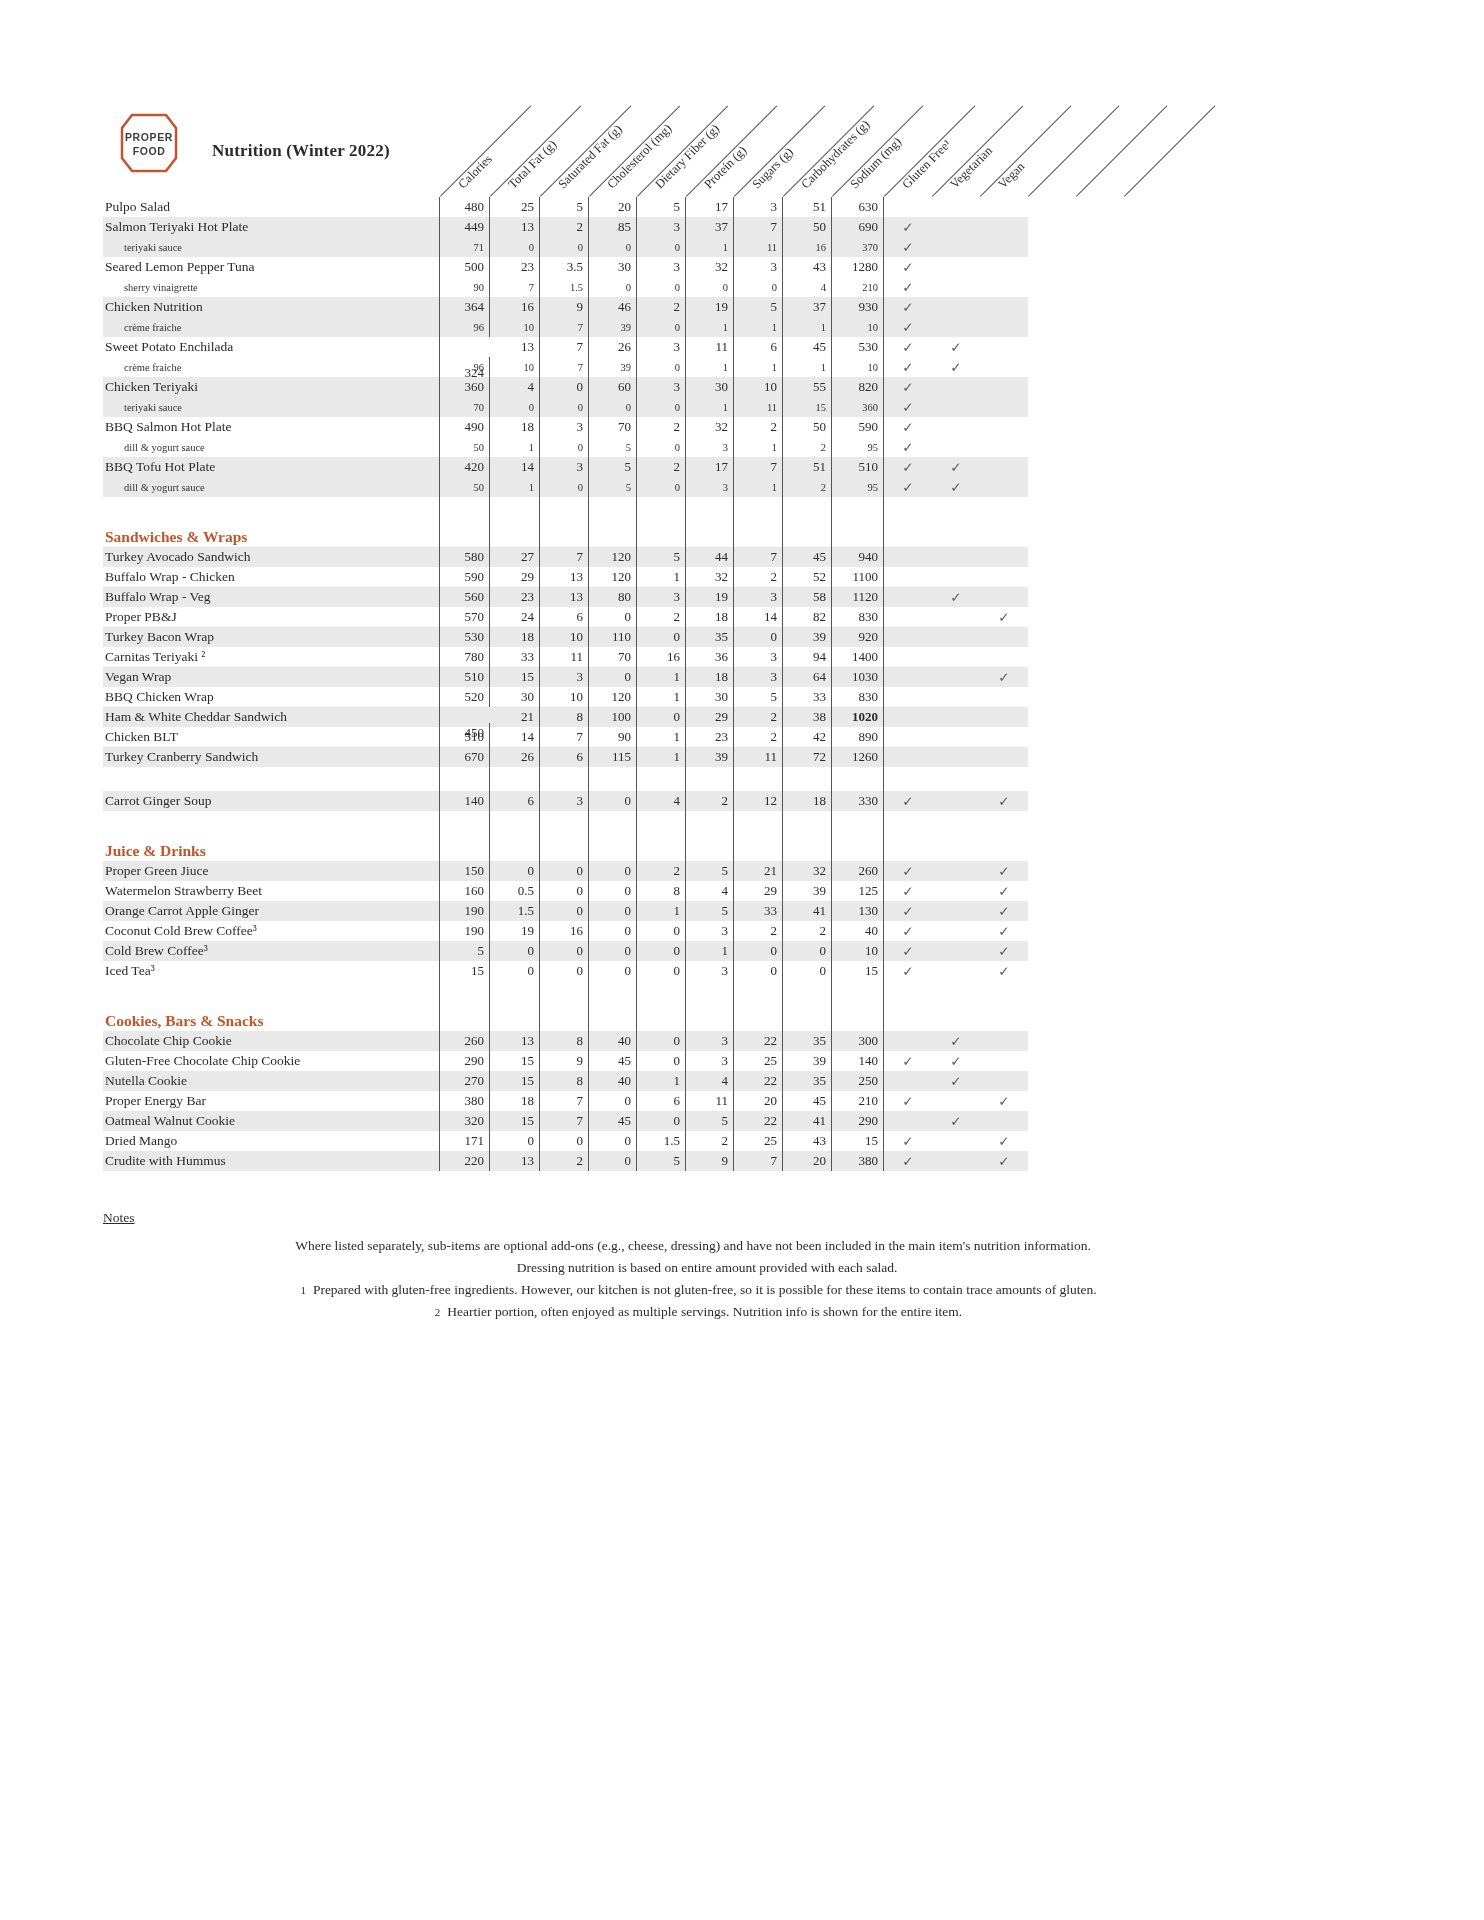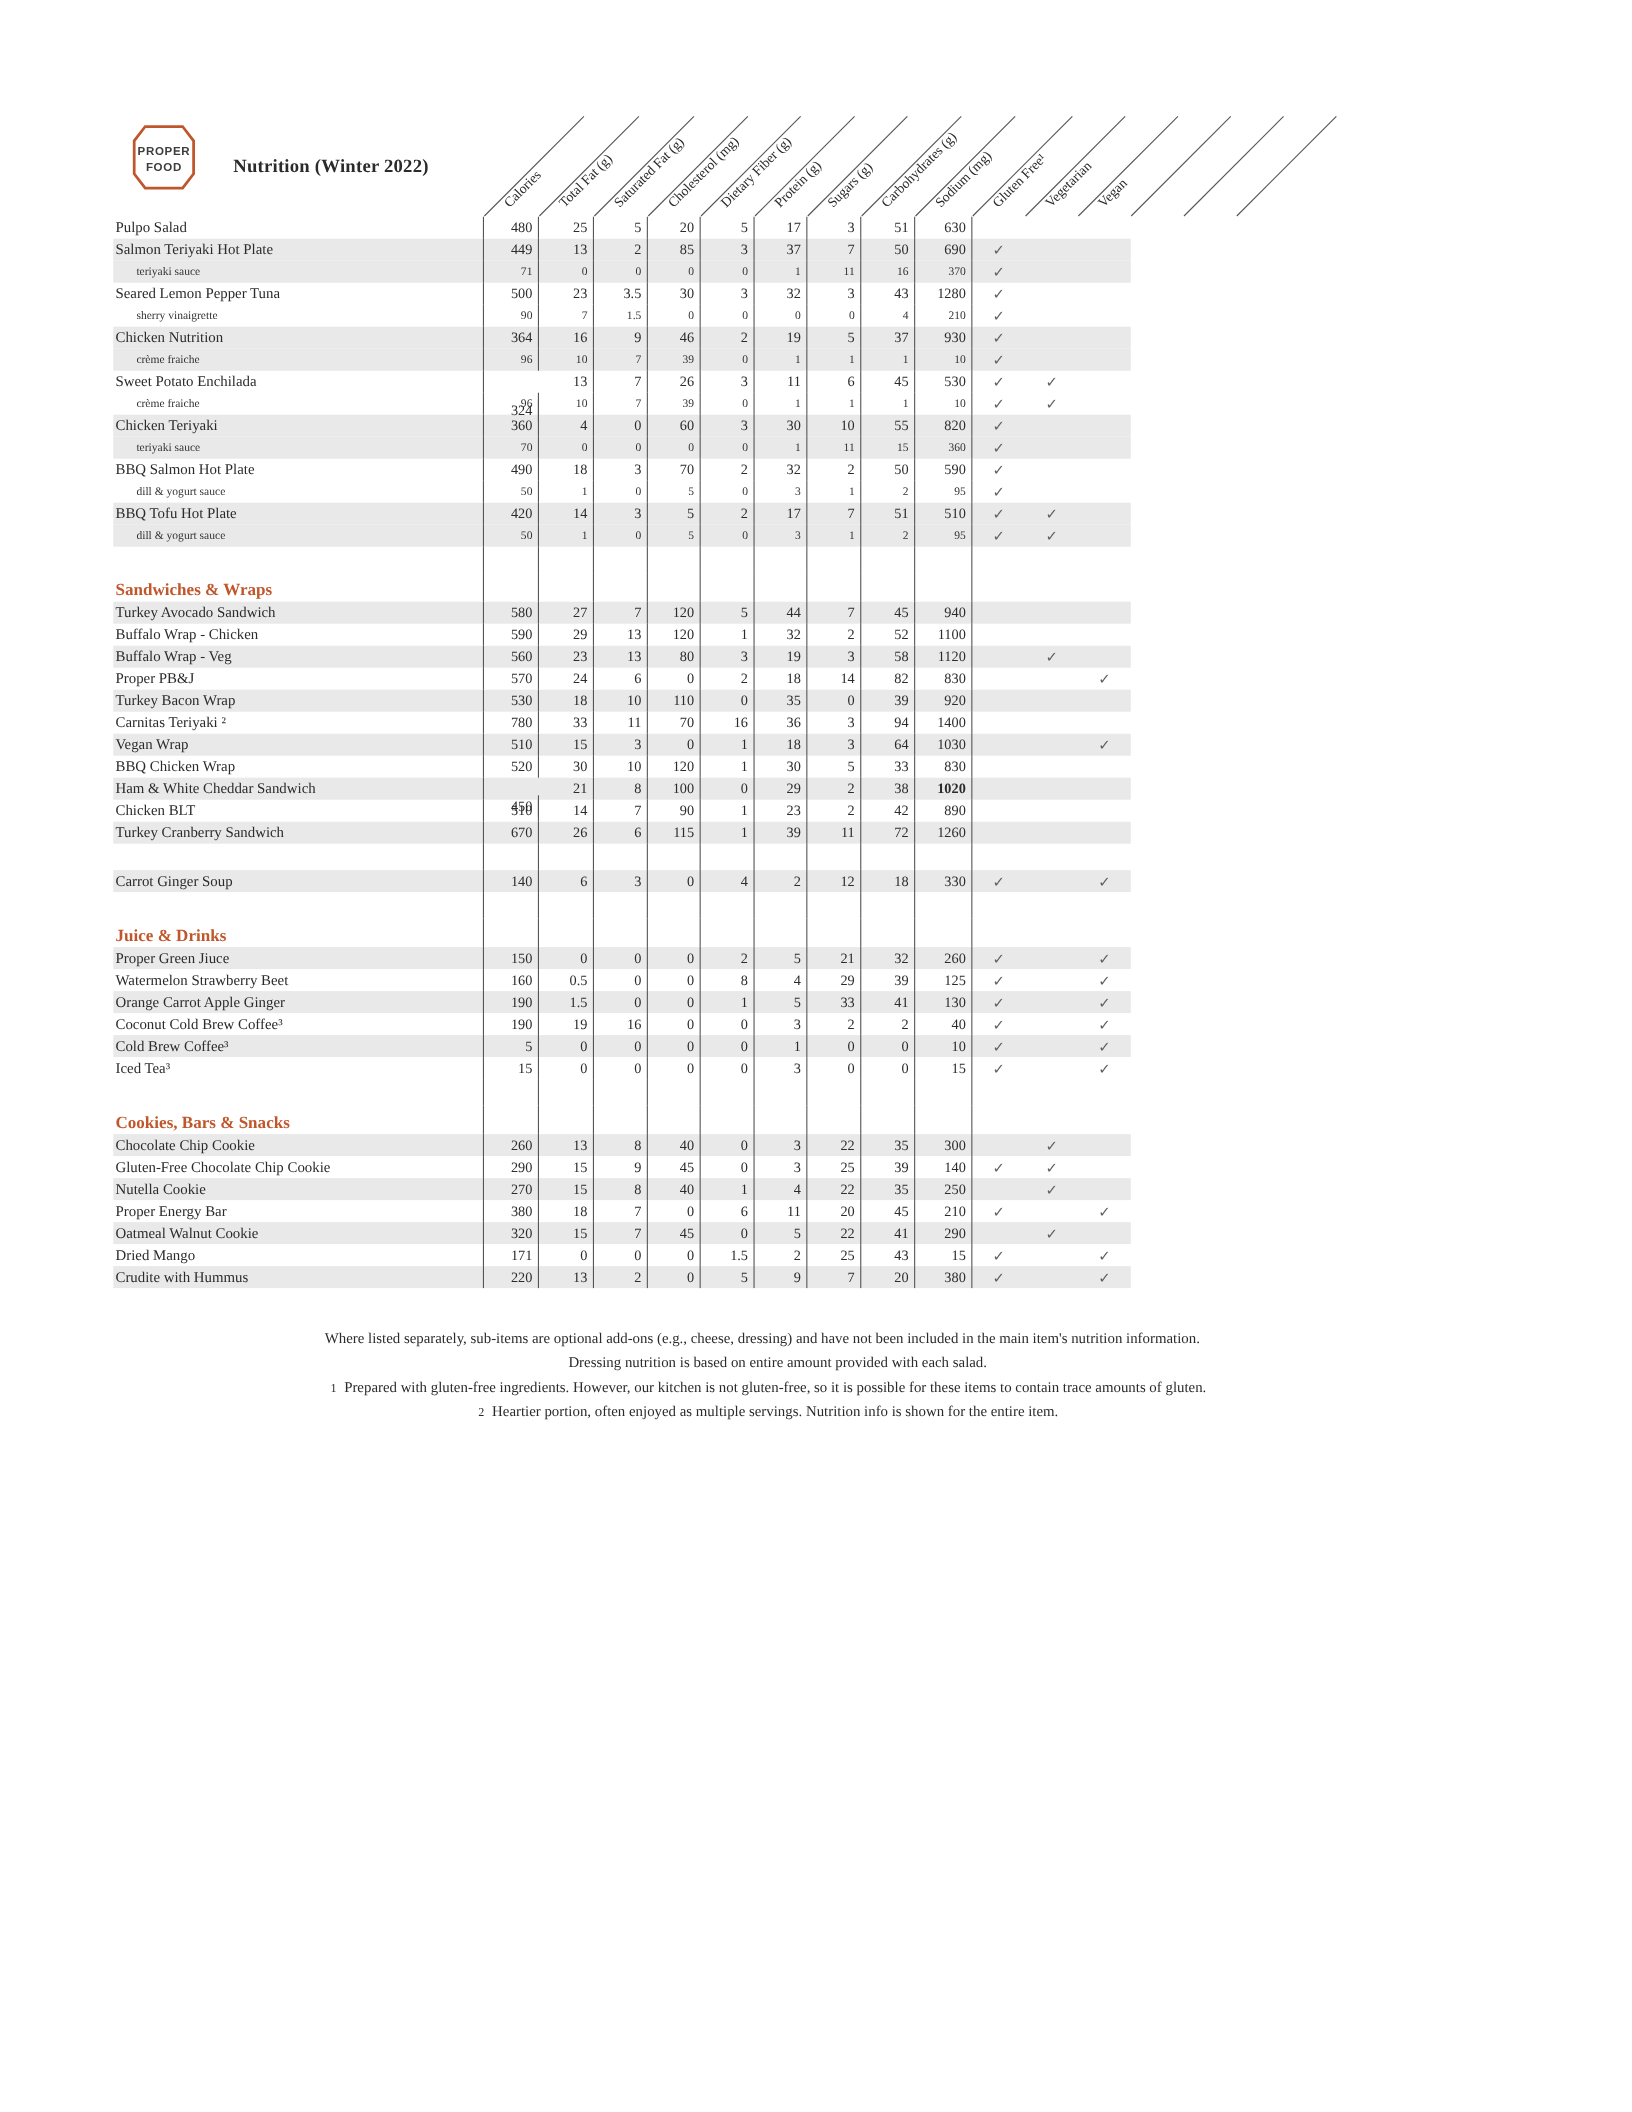--- a/index.html
+++ b/index.html
@@ -818,20 +818,21 @@
         <div class="cell num bd" style="width: 49px;">7</div>
         <div class="cell num bd" style="width: 49px;">20</div>
         <div class="cell num bd" style="width: 52px;">380</div>
         <div class="cell chk" style="width: 48px;">✓</div>
         <div class="cell chk" style="width: 48px;"></div>
         <div class="cell chk" style="width: 48px;">✓</div>
       </div>
     </div>
 
   <div id="notes">
+    <div class="notes-title">Notes</div>
     <div id="note-lines">
         <div class="note"><span>Where listed separately, sub-items are optional add-ons (e.g., cheese, dressing) and have not been included in the main item's nutrition information.</span></div>
         <div class="note indent1"><span>Dressing nutrition is based on entire amount provided with each salad.</span></div>
         <div class="note"><span class="marker">1</span><span>Prepared with gluten-free ingredients. However, our kitchen is not gluten-free, so it is possible for these items to contain trace amounts of gluten.</span></div>
         <div class="note"><span class="marker">2</span><span>Heartier portion, often enjoyed as multiple servings. Nutrition info is shown for the entire item.</span></div>
       </div>
   </div>
 
 </div>
 

